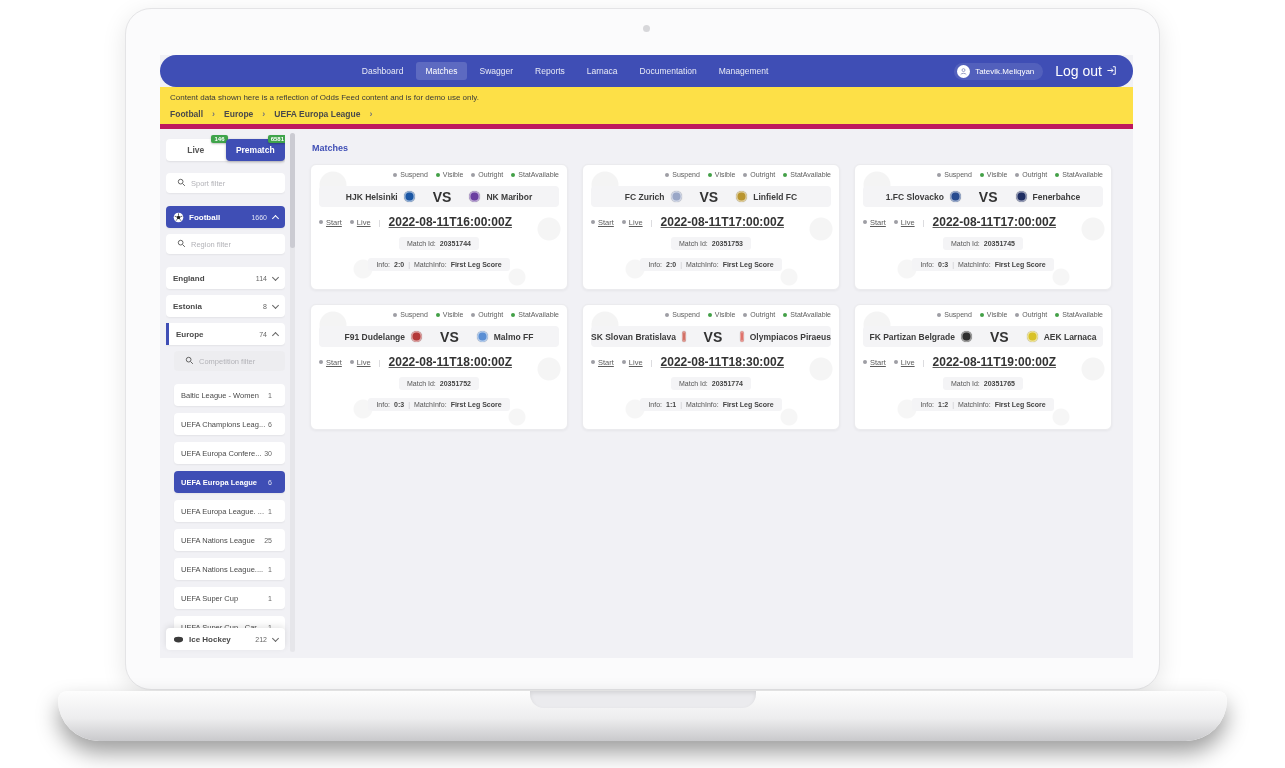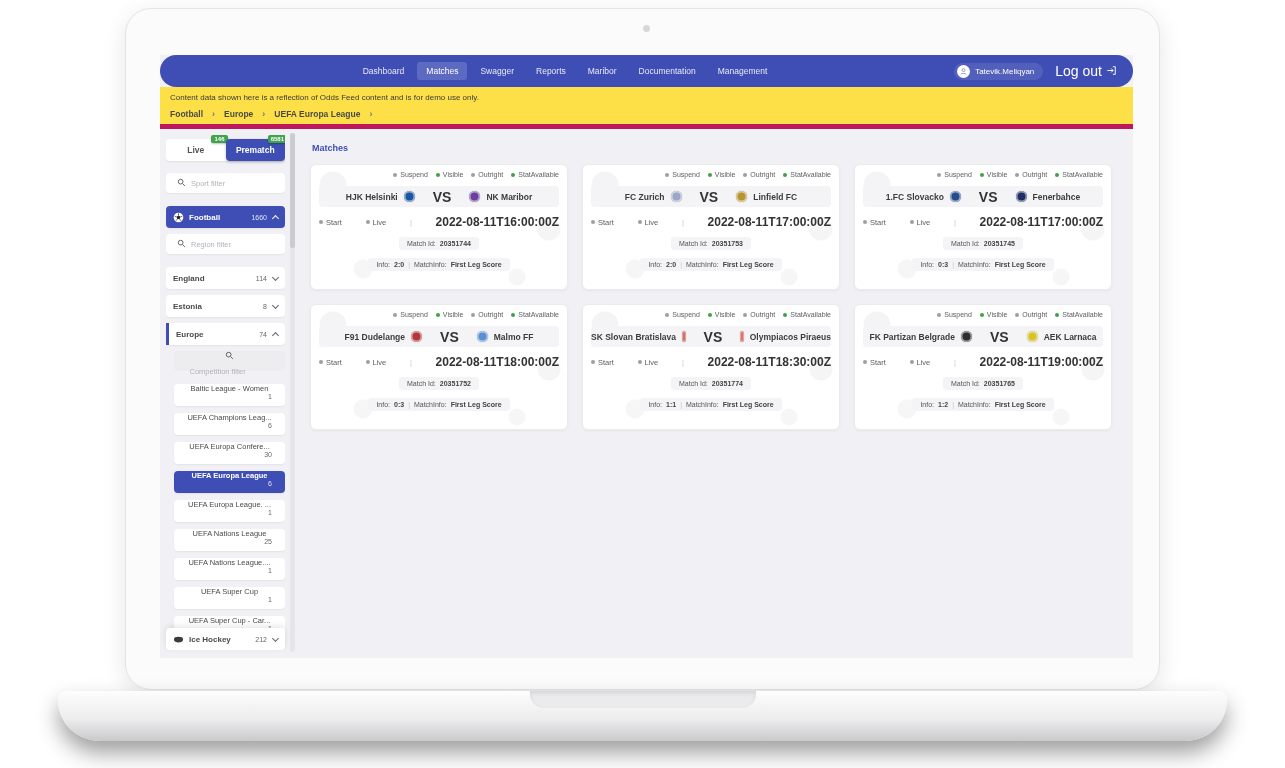--- a/index.html
+++ b/index.html
@@ -62,21 +62,21 @@
     color:#555; font-family:"Liberation Sans", sans-serif; }
   .search input::placeholder { color:#b3b3b8; }
   .search.gray { background:#ededf0; box-shadow:none; }
   .srow { display:flex; align-items:center; height:22px; background:#fff; border-radius:4px;
     padding:0 7px; box-shadow:0 1px 2px rgba(0,0,0,.06); margin-bottom:6px; cursor:pointer;
     font-size:8px; font-weight:bold; color:#4a4a4a; }
   .srow .cnt { margin-left:auto; font-size:7px; font-weight:normal; color:#666; padding-right:6px; }
   .srow.blue { background:#3f4eb5; color:#fff; }
   .srow.blue .cnt { color:#dfe2f5; }
   .srow.selbar { border-left:3px solid #3f4eb5; border-radius:0 4px 4px 0; }
-  .indent { margin-left:8px;flex-direction:column; }
+  .indent { margin-left:8px; }
   .comp { font-weight:normal; font-size:7.5px; color:#4a4a4a; margin-bottom:7px; }
   .comp.sel { background:#3f4eb5; color:#fff; font-weight:bold; }
   .comp.sel .cnt { color:#dfe2f5; }
   .sport-ico { margin-right:5px; display:flex; }
   .bottom-row { position:absolute; left:0; right:0; bottom:6px; z-index:3;
     box-shadow:0 -2px 6px rgba(0,0,0,.10); margin-bottom:0; }
   .chev { display:inline-block; width:5px; height:5px; border-right:1.3px solid #666;
     border-bottom:1.3px solid #666; transform:rotate(45deg); margin-top:-2px; }
   .chev.up { transform:rotate(-135deg); margin-top:2px; }
   .chev.white { border-color:#fff; }
@@ -104,22 +104,22 @@
   .st { display:flex; align-items:center; gap:3px; cursor:pointer; white-space:nowrap; }
   .dot { width:4px; height:4px; border-radius:50%; display:inline-block; }
   .dot.off { background:#9e9ea4; }
   .dot.on { background:#43a047; }
   .teamrow { margin-top:8px; height:21px; background:#f4f4f6; border-radius:4px;
     display:flex; align-items:center; justify-content:center; gap:6px; }
   .tname { font-size:8.5px; font-weight:bold; color:#3c3c3c; white-space:nowrap; }
   .logo { width:11px; height:11px; border-radius:50%; display:inline-block;
     box-shadow:inset 0 0 0 1.5px rgba(255,255,255,.55), 0 0 1px rgba(0,0,0,.4); }
   .vs { font-size:14px; font-weight:bold; color:#333; margin:0 12px; }
-  .schedrow { margin-top:8px; display:flex; align-items:center; justify-content:space-between; gap:8px;
-    font-size:7.5px; color:#5d5d5d; }
+  .schedrow { margin-top:8px; display:flex; align-items:center; justify-content:flex-start; gap:8px;
+    font-size:7.5px; color:#5d5d5d;text-decoration:underline; }
   .kick { font-size:12px; font-weight:bold; color:#333; }
   .psep { color:#c9c9ce; font-weight:normal; }
   .pillrow { display:flex; justify-content:center; margin-top:8px; }
   .pill { background:#f4f4f6; border-radius:3px; padding:3px 8px; font-size:7px; color:#555;
     display:flex; gap:4px; align-items:center; white-space:nowrap; }
   .pill b { font-weight:bold; color:#444; }
 </style>
 </head>
 <body>
 
@@ -128,21 +128,21 @@
   <div class="camera"></div>
 
   <div class="app">
 
     <div class="nav">
       <div class="nav-center">
         <span class="nav-item">Dashboard</span>
         <span class="nav-item active">Matches</span>
         <span class="nav-item">Swagger</span>
         <span class="nav-item">Reports</span>
-        <span class="nav-item">Maribor</span>
+        <span class="nav-item">Larnaca</span>
         <span class="nav-item">Documentation</span>
         <span class="nav-item">Management</span>
       </div>
       <div class="nav-right">
         <span class="user-pill">
           <span class="avatar">
             <svg width="9" height="9" viewBox="0 0 16 16">
                 <circle cx="8" cy="5.5" r="2.6" fill="none" stroke="#7f86b5" stroke-width="1.4"></circle>
                 <path d="M3 13.5c1-3 9-3 10 0" fill="none" stroke="#7f86b5" stroke-width="1.4"></path>
               </svg>

